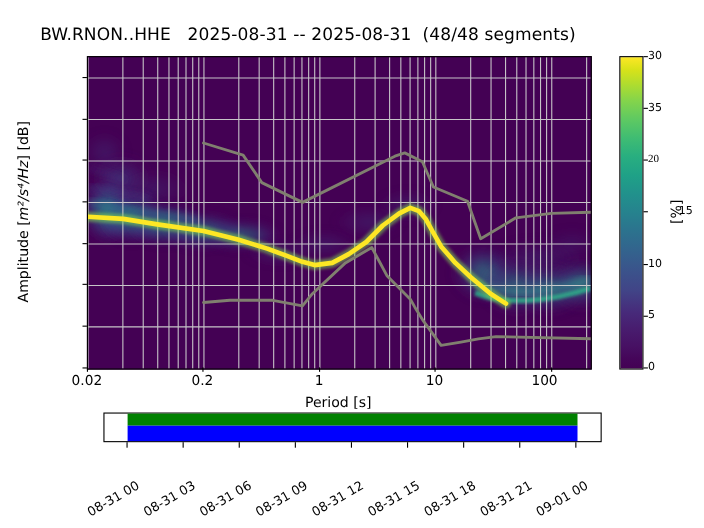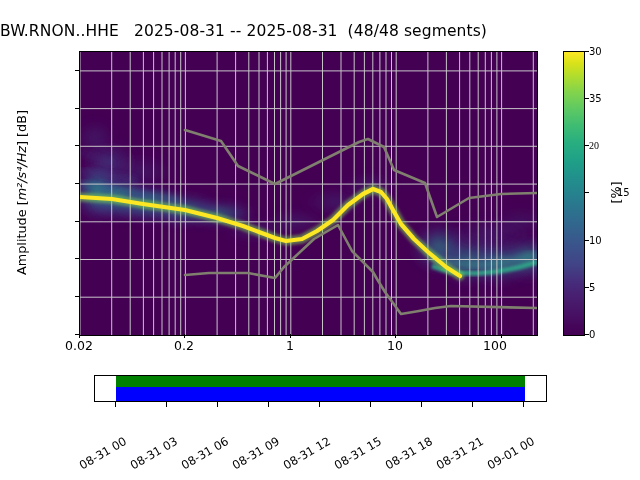--- a/index.html
+++ b/index.html
@@ -2,21 +2,21 @@
 <html><head>
 <meta charset="utf-8">
 <style>
   html,body{margin:0;padding:0;background:#ffffff;}
   body{width:640px;height:480px;overflow:hidden;
        font-family:"DejaVu Sans","Liberation Sans",sans-serif;
        color:#000000;}
   #root{position:relative;width:640px;height:480px;}
 
   
-  #title{position:absolute;left:0;top:22px;width:560px;
+  #title{position:absolute;left:0;top:22px;width:560px;text-align:center;
          font-size:15.5px;letter-spacing:0.1px;white-space:pre;}
 
   
   #axes{position:absolute;left:79px;top:51px;width:457px;height:283px;
         background:#440154;border:1.1px solid #000;box-sizing:content-box;}
   #plotsvg{position:absolute;left:0;top:0;width:457px;height:283px;display:block;}
   .ytickmark{position:absolute;left:-4px;width:4px;height:1.1px;background:#000;}
   
   .xtick{position:absolute;top:338px;transform:translateX(-50%);
          font-size:12.5px;white-space:nowrap;}
@@ -235,20 +235,21 @@
     <div class="xtick" style="left:79px;">0.02</div>
     <div class="xtickmark" style="left:184px;top:334px;"></div>
     <div class="xtick" style="left:184px;">0.2</div>
     <div class="xtickmark" style="left:290px;top:334px;"></div>
     <div class="xtick" style="left:290px;">1</div>
     <div class="xtickmark" style="left:395px;top:334px;"></div>
     <div class="xtick" style="left:395px;">10</div>
     <div class="xtickmark" style="left:501px;top:334px;"></div>
     <div class="xtick" style="left:495px;">100</div>
   </div>
+  <div id="xlabel">Period [s]</div>
 
   <div id="cbar"></div>
   <div>
     <div class="cbtickmark" style="top:334px;"></div>
     <div class="cbtick" style="top:334px;">0</div>
     <div class="cbtickmark" style="top:287px;"></div>
     <div class="cbtick" style="top:287px;">5</div>
     <div class="cbtickmark" style="top:240px;"></div>
     <div class="cbtick" style="top:240px;">10</div>
     <div class="cbtickmark" style="top:192px;"></div>

